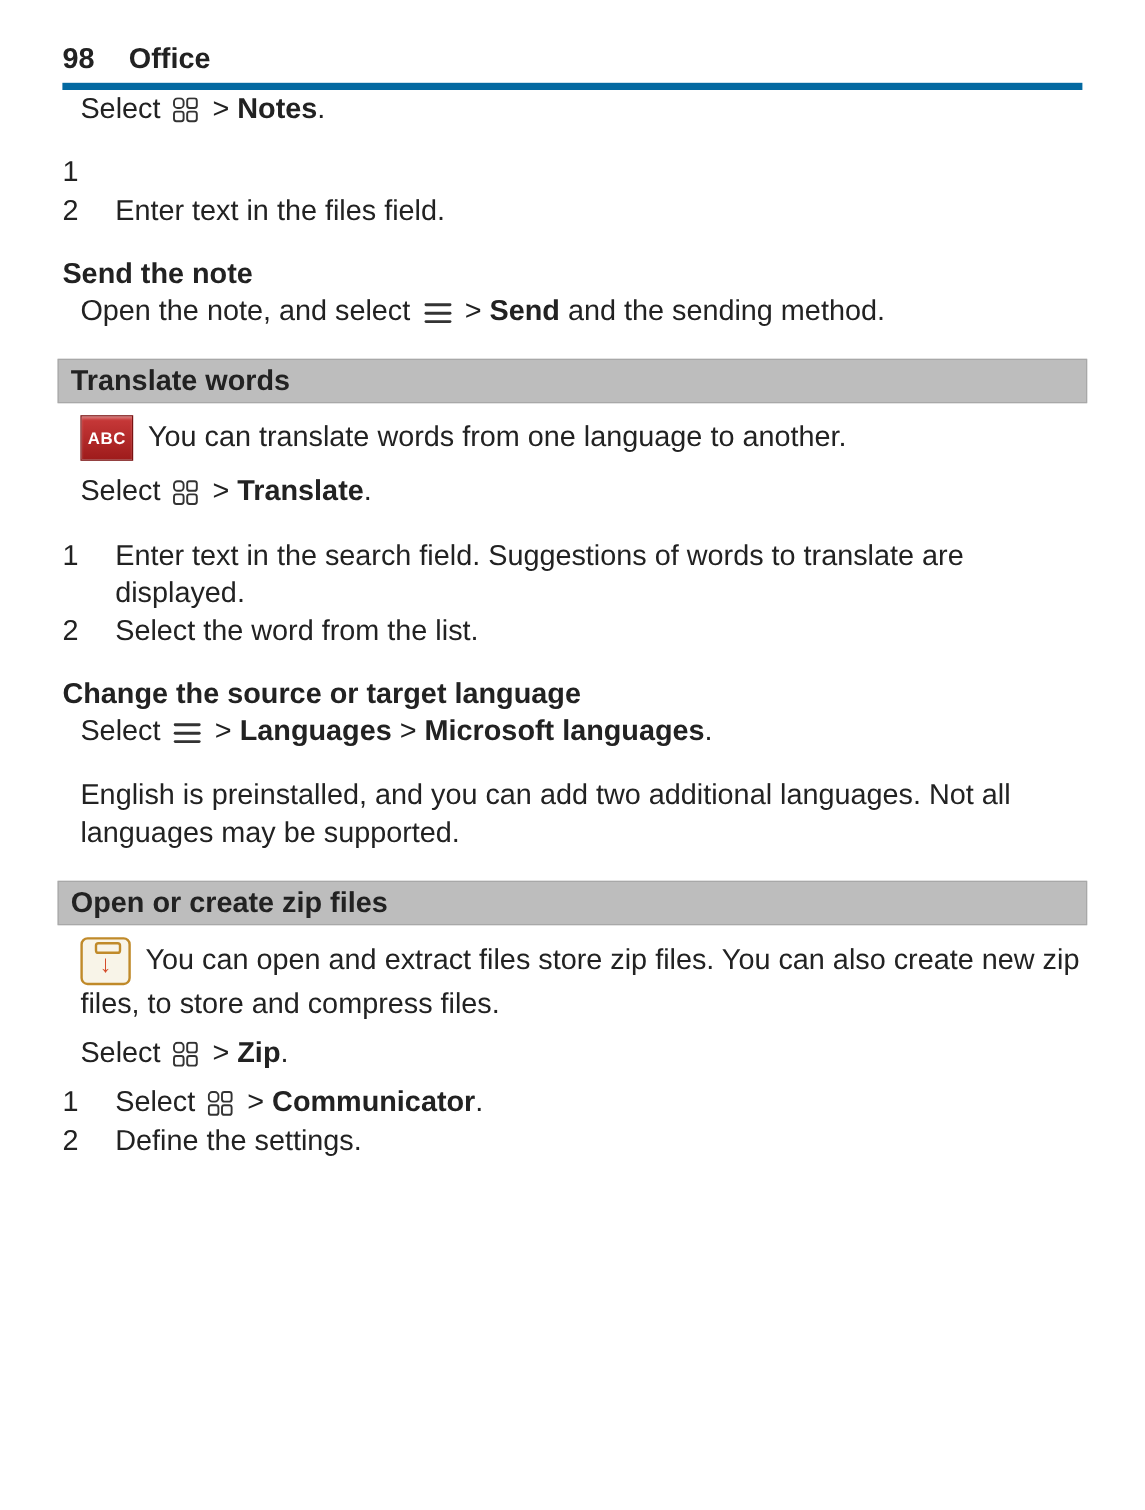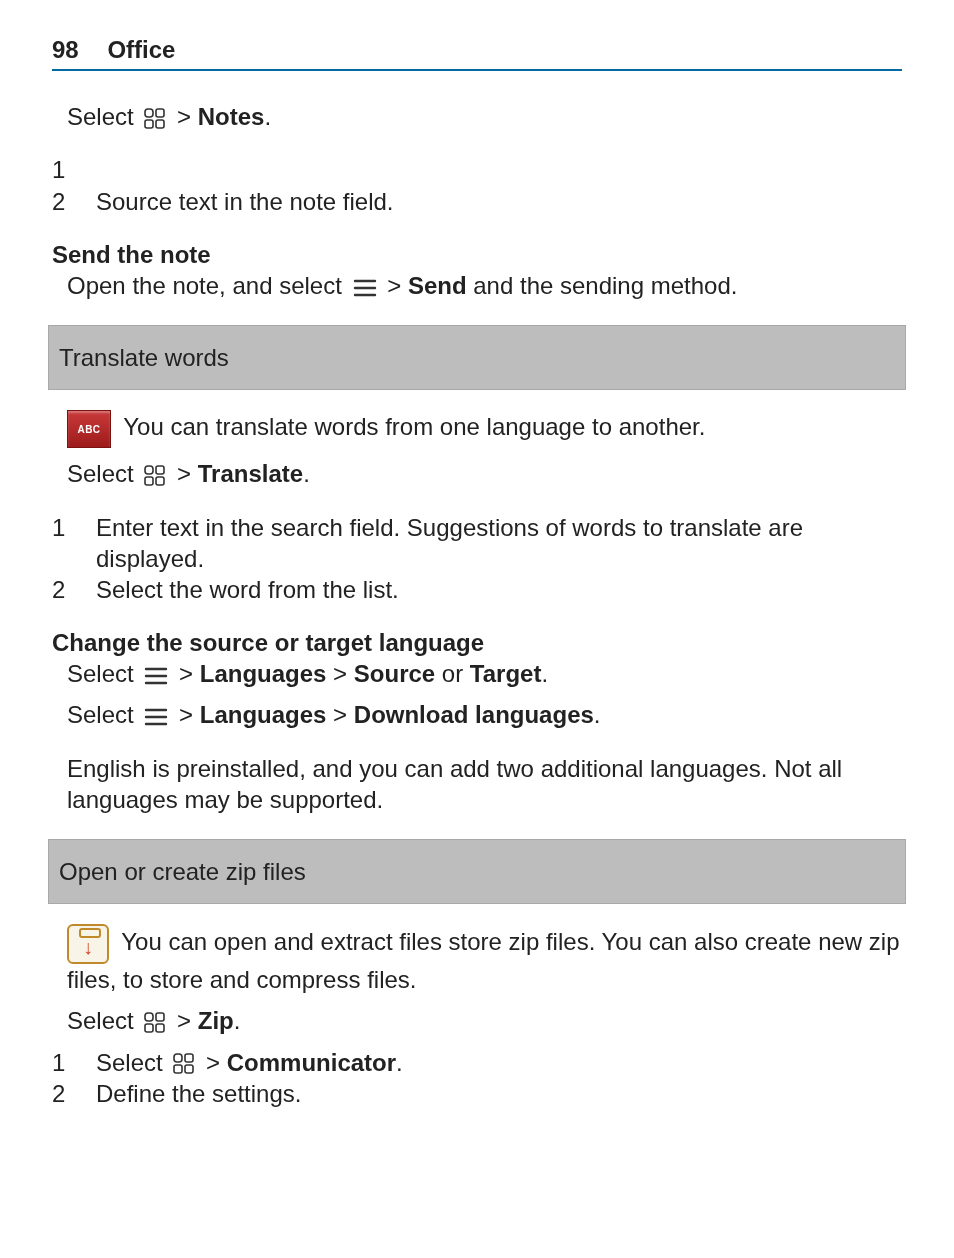--- a/index.html
+++ b/index.html
@@ -8,50 +8,49 @@
     height:1258px;
     font-family:"Segoe UI","Helvetica Neue",Arial,sans-serif;
     color:#222;
     font-size:24px;
     line-height:1.3;
   }
   .page{
     padding:34px 52px 0 52px;
   }
   .page-header{
-    border-bottom:2px solid #0369a1;
+    border-bottom:6px solid #0369a1;
     padding-bottom:4px;
-    margin-bottom:30px;
   }
   .page-header .pg-num{font-weight:700;}
   .page-header .pg-title{font-weight:700;margin-left:22px;}
   .para{margin:0 0 22px 15px;}
   .bold{font-weight:700;}
   .sub-head{font-weight:700;margin:18px 0 0 0;}
   ol.steps{list-style:none;margin:0 0 22px 0;padding:0;}
   ol.steps li{display:flex;align-items:baseline;margin:0;}
   ol.steps li .num{display:inline-block;width:44px;flex:0 0 44px;}
   .section-bar{
     background:#bdbdbd;
-    font-weight:400;
-    padding:16px 10px;
-    margin:24px -4px 20px -4px;
+    font-weight:700;
+    padding:2px 10px;
+    margin:24px -4px 10px -4px;
     border:1px solid #a8a8a8;
     font-size:24px;
   }
   .icon-inline{display:inline-block;vertical-align:middle;margin:0 4px;}
   .icon-grid svg{display:block;}
   .icon-menu svg{display:block;}
   .feat-icon{
     display:inline-block;vertical-align:middle;margin-right:6px;
   }
   .feat-icon.abc{
     width:42px;height:36px;border-radius:0;
     background:linear-gradient(#c93a3a,#9e1b1b);
-    color:#fff;font-weight:700;font-size:10px;letter-spacing:0.5px;
+    color:#fff;font-weight:700;font-size:14px;letter-spacing:0.5px;
     display:inline-flex;align-items:center;justify-content:center;
     border:1px solid #7a1212;
     box-shadow:inset 0 2px 2px rgba(255,255,255,0.3);
   }
   .feat-icon.zip{
     width:38px;height:36px;border:2px solid #c08a2a;border-radius:6px;
     background:#f8f4e8;position:relative;display:inline-flex;
     align-items:center;justify-content:center;
   }
   .feat-icon.zip::before{
@@ -109,21 +108,21 @@
     <span> &gt; </span>
     <span class="bold">Notes</span><span>.</span>
   </p>
 
   <ol class="steps">
     <li>
       <span class="num">1</span>
     </li>
     <li>
       <span class="num">2</span>
-      <span>Source text in the note field.</span>
+      <span>Enter text in the files field.</span>
     </li>
   </ol>
 
   <div class="sub-head">Send the note</div>
   <p class="para">
     <span>Open the note, and select </span>
     <span class="icon-inline icon-menu">
       <svg width="24" height="22">
           <use href="#menu-icon"></use>
         </svg>
@@ -151,38 +150,29 @@
       <span class="num">1</span>
       <span>Enter text in the search field. Suggestions of words to translate are displayed.</span>
     </li>
     <li>
       <span class="num">2</span>
       <span>Select the word from the list.</span>
     </li>
   </ol>
 
   <div class="sub-head">Change the source or target language</div>
-  <p class="para mb10">
+
+  <p class="para">
     <span>Select </span>
     <span class="icon-inline icon-menu">
       <svg width="24" height="22">
           <use href="#menu-icon"></use>
         </svg>
     </span>
-    <span> &gt; </span><span class="bold">Languages</span><span>  &gt; </span><span class="bold">Source</span><span> or </span><span class="bold">Target</span><span>.</span>
-  </p>
-
-  <p class="para">
-    <span>Select </span>
-    <span class="icon-inline icon-menu">
-      <svg width="24" height="22">
-          <use href="#menu-icon"></use>
-        </svg>
-    </span>
-    <span> &gt; </span><span class="bold">Languages</span><span>  &gt; </span><span class="bold">Download languages</span><span>.</span>
+    <span> &gt; </span><span class="bold">Languages</span><span>  &gt; </span><span class="bold">Microsoft languages</span><span>.</span>
   </p>
 
   <p class="para">English is preinstalled, and you can add two additional languages. Not all languages may be supported.</p>
 
   <div class="section-bar">Open or create zip files</div>
   <p class="para mb10">
     <span class="feat-icon zip">
         <span>↓</span>
       </span>
     <span> You can open and extract files store zip files. You can also create new zip files, to store and compress files.</span>

